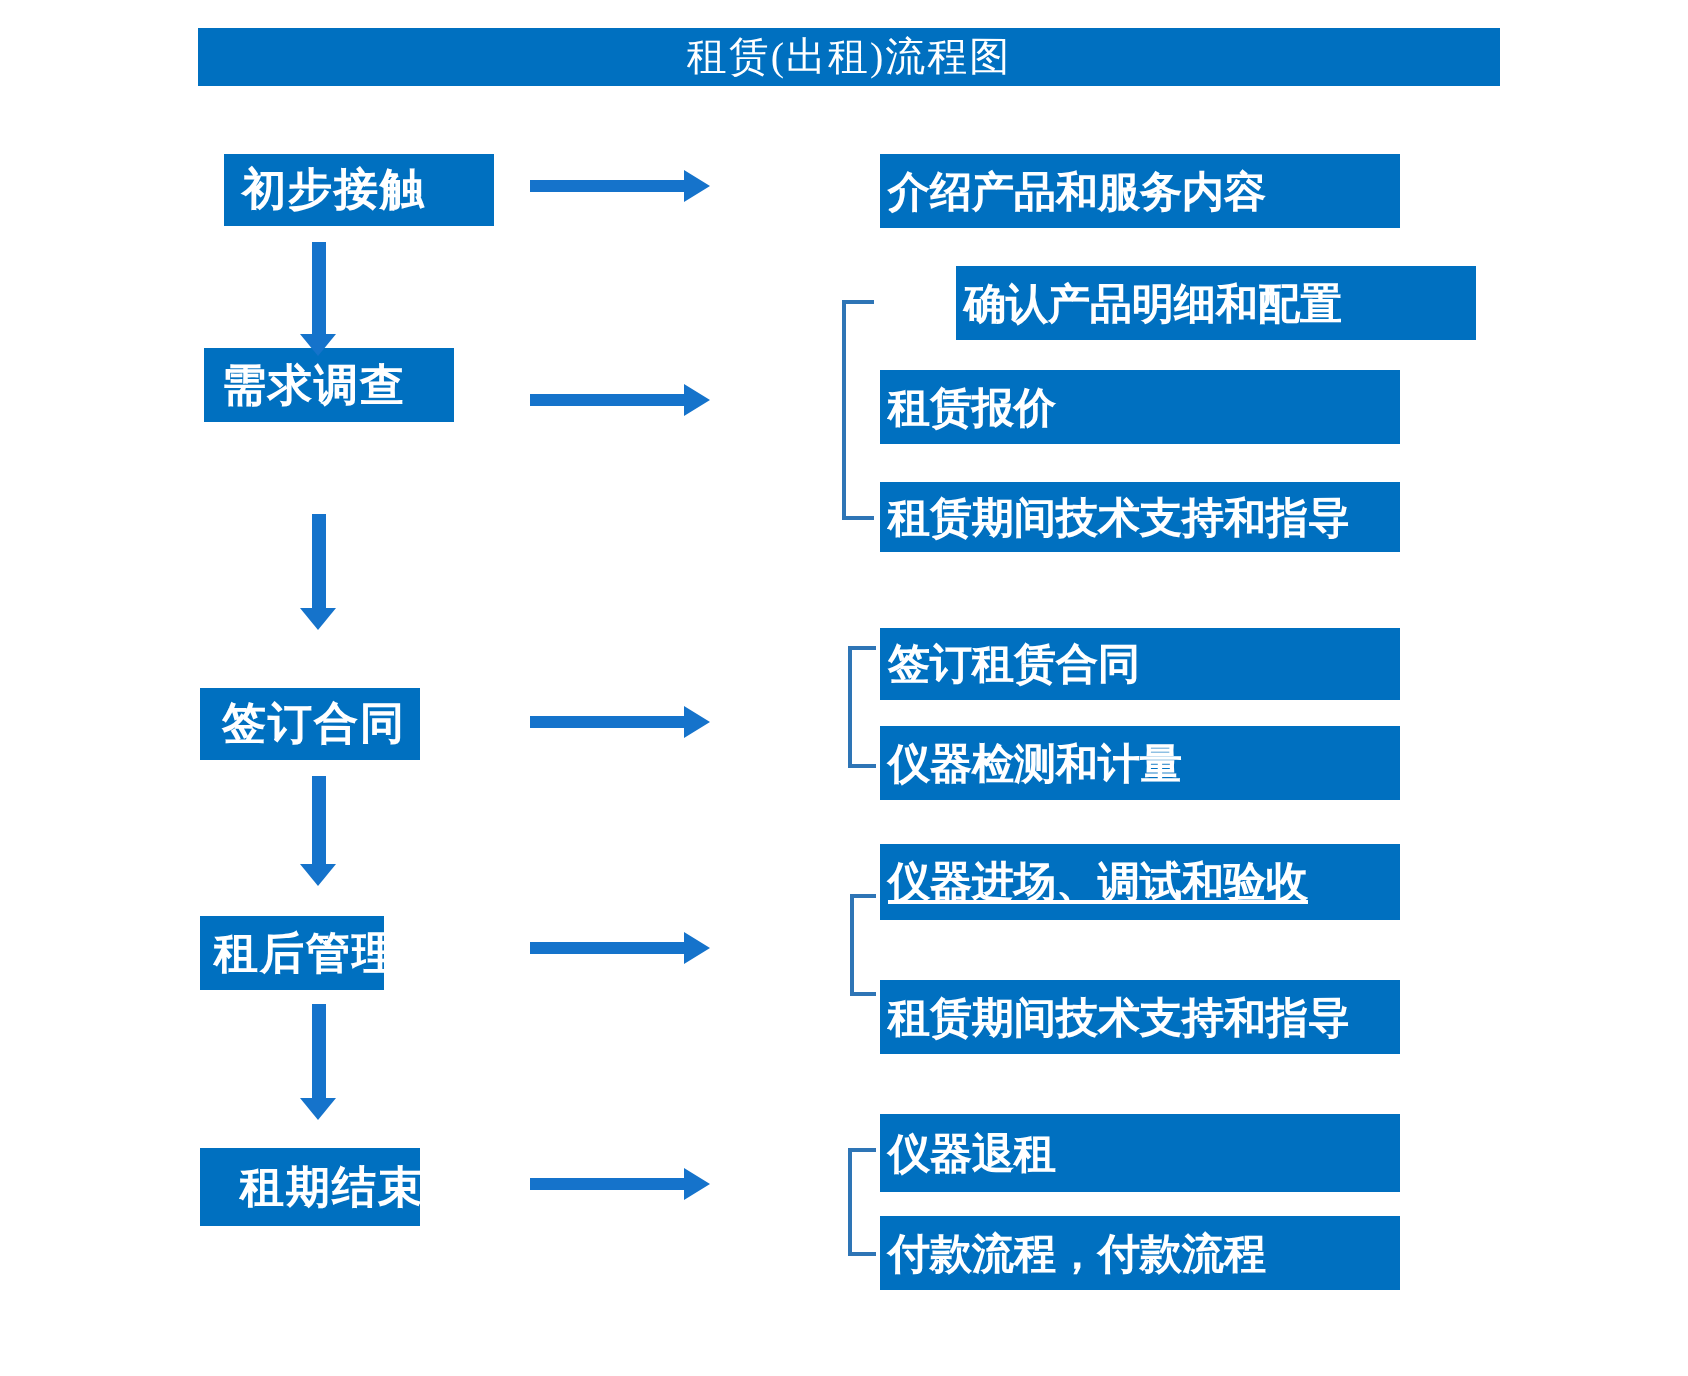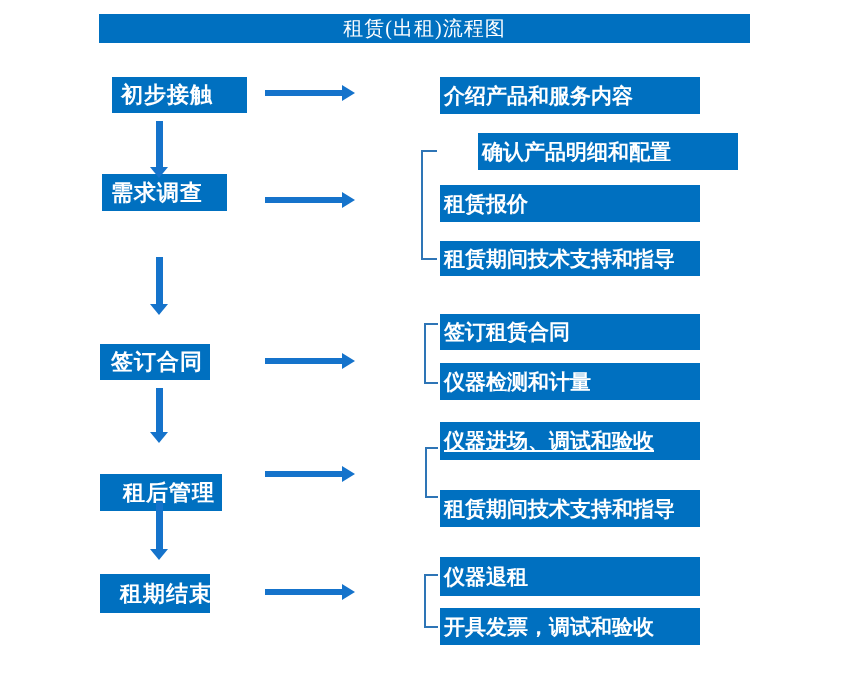--- a/index.html
+++ b/index.html
@@ -46,21 +46,21 @@
     display: flex;
     align-items: center;
     padding-left: 9px;
     box-sizing: border-box;
     white-space: nowrap;
     letter-spacing: 1px;
   }
   .step-0 { left: 112px; top: 77px;  width: 135px; height: 36px; }
   .step-1 { left: 102px; top: 174px; width: 125px; height: 37px; }
   .step-2 { left: 100px; top: 344px; width: 110px; height: 36px; padding-left: 11px; }
-  .step-3 { left: 100px; top: 458px; width: 122px; height: 37px; padding-left: 23px; margin-top: 16px; }
+  .step-3 { left: 100px; top: 458px; width: 92px; height: 37px; padding-left: 7px; }
   .step-4 { left: 100px; top: 574px; width: 110px; height: 39px; padding-left: 20px; }
 
   
   .detail-box {
     position: absolute;
     left: 440px;
     width: 260px;
     background: var(--box_blue);
     color: var(--text_white);
     font-weight: bold;
@@ -162,21 +162,21 @@
 
 <div class="detail-box det-0">介绍产品和服务内容</div>
 <div class="detail-box det-1">确认产品明细和配置</div>
 <div class="detail-box det-2">租赁报价</div>
 <div class="detail-box det-3">租赁期间技术支持和指导</div>
 <div class="detail-box det-4">签订租赁合同</div>
 <div class="detail-box det-5">仪器检测和计量</div>
 <div class="detail-box det-6">仪器进场、调试和验收</div>
 <div class="detail-box det-7">租赁期间技术支持和指导</div>
 <div class="detail-box det-8">仪器退租</div>
-<div class="detail-box det-9">开具发票，调试和验收</div>
+<div class="detail-box det-9">付款流程，付款流程</div>
 
 <div class="h-arrow ha-0">
     <div class="shaft"></div>
     <div class="head"></div>
   </div>
 <div class="h-arrow ha-1">
     <div class="shaft"></div>
     <div class="head"></div>
   </div>
 <div class="h-arrow ha-2">

